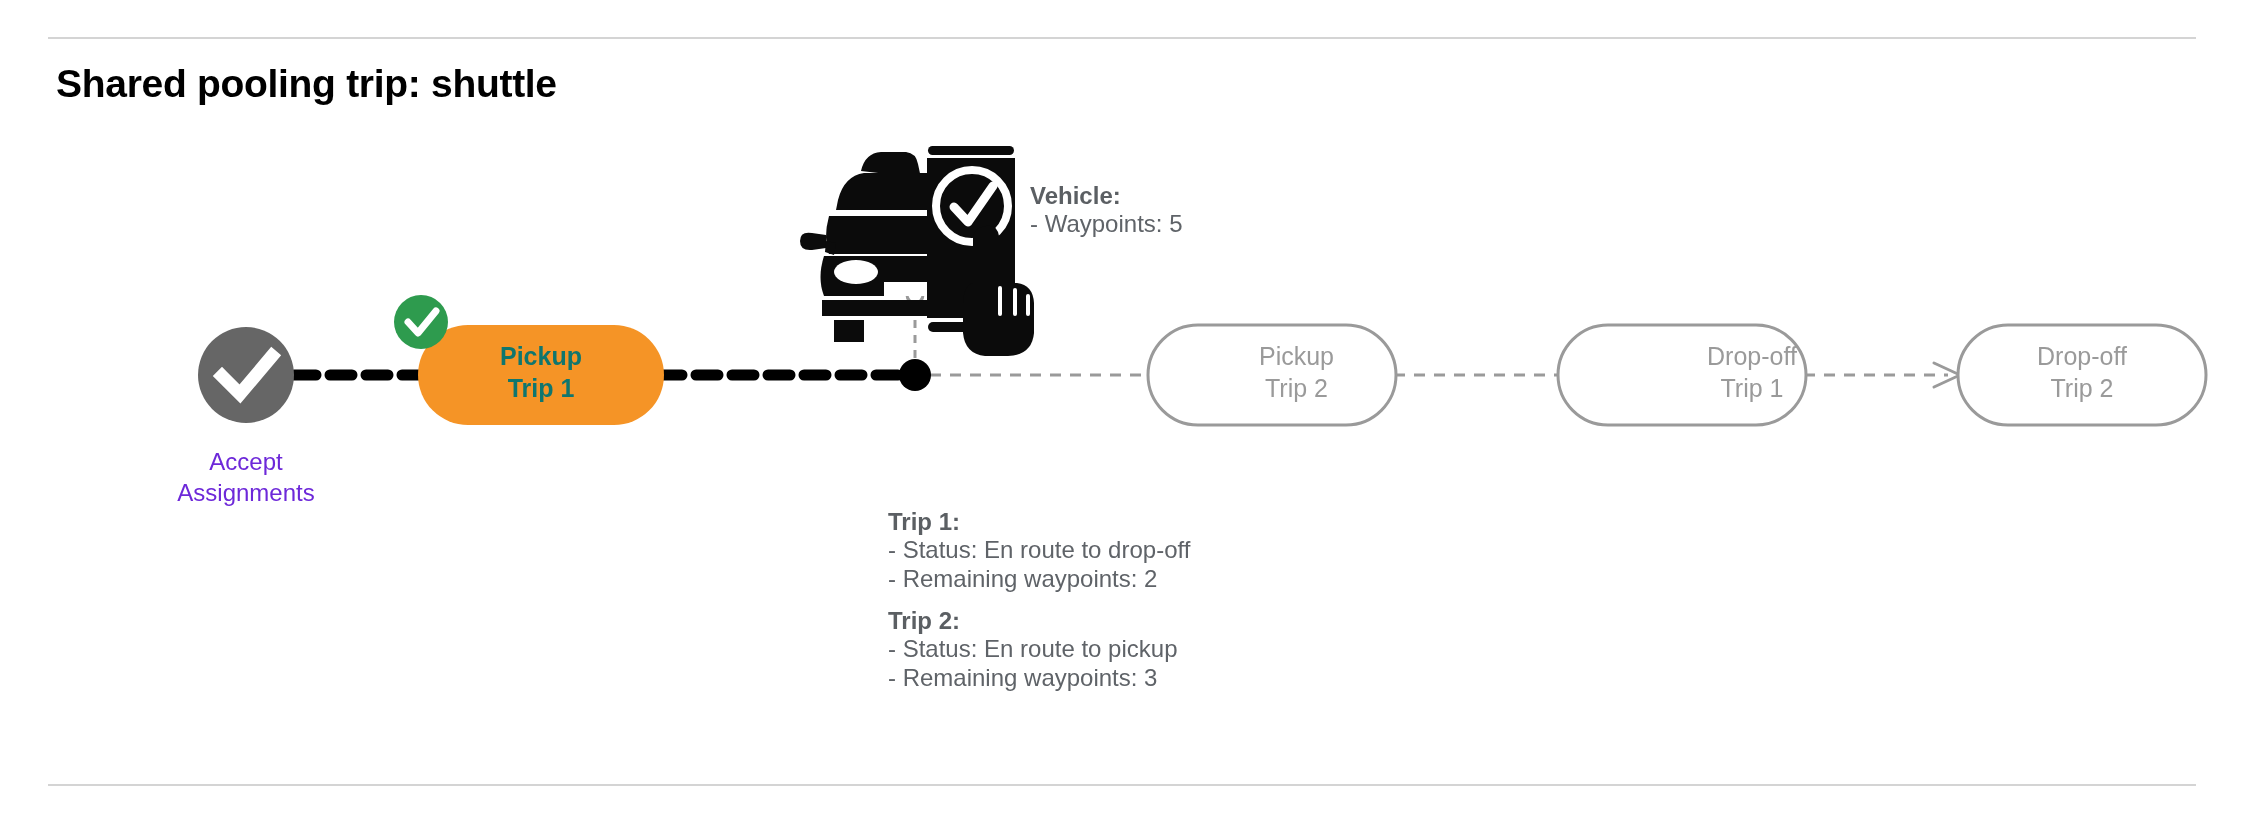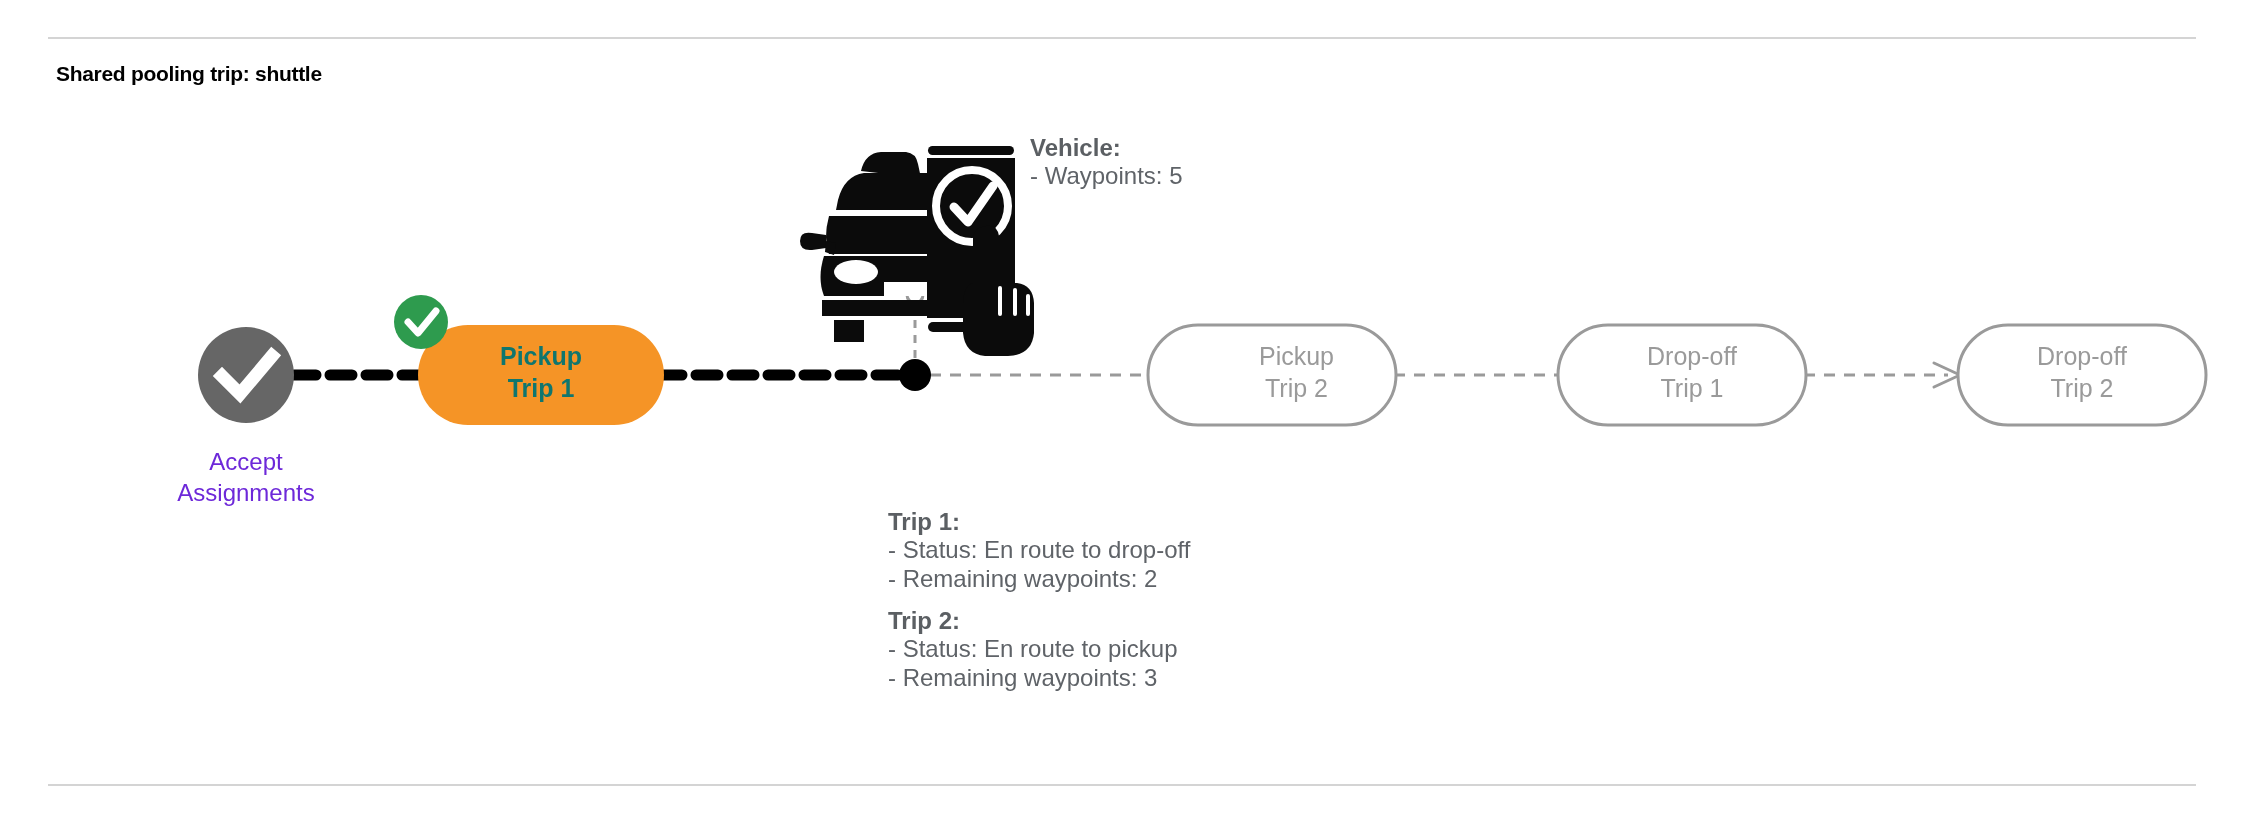--- a/index.html
+++ b/index.html
@@ -28,21 +28,21 @@
     background: #d4d4d4;
   }
   .rule.top    { top: 37px; }
   .rule.bottom { top: 784px; }
 
   
   .page-title {
     position: absolute;
     left: 56px;
     top: 62px;
-    font-size: 21px;
+    font-size: 39px;
     font-weight: bold;
     color: #000000;
     letter-spacing: -0.3px;
     white-space: nowrap;
   }
 
   
   .canvas {
     position: absolute;
     left: 0;
@@ -84,20 +84,21 @@
     position: absolute;
     color: #5f6368;
     font-size: 24px;
     line-height: 1.18;
     white-space: nowrap;
   }
   .annot .ttl {
     font-weight: bold;
     color: #5b5f63;
     display: block;
+    margin-top: 48px;
   }
   .annot .ln {
     font-weight: normal;
     display: block;
   }
   .annot-vehicle { left: 1030px; top: 134px; }
   .annot-trips   { left: 888px;  top: 494px; }
   .annot-trips .ttl { margin-top: 14px; }
 </style>
 </head>
@@ -187,21 +188,21 @@
       </g>
     </g>
   </svg>
 
   <div class="node-label orange" style="left:418px; top:341px; width:246px;"><span>Pickup</span>
 <span>Trip 1</span></div>
 
   <div class="node-label outline" style="left:1148px; top:341px; width:297px;"><span>Pickup</span>
 <span>Trip 2</span></div>
 
-  <div class="node-label outline" style="left:1558px; top:341px; width:268px;"><span>Drop-off</span>
+  <div class="node-label outline" style="left:1618px; top:341px; width:268px;"><span>Drop-off</span>
 <span>Trip 1</span></div>
 
   <div class="node-label outline" style="left:1958px; top:341px; width:248px;"><span>Drop-off</span>
 <span>Trip 2</span></div>
 
   <div class="accept-label" style="left:126px; top:446px; width:240px;"><span>Accept</span>
 <span>Assignments</span></div>
 
   <div class="annot annot-vehicle">
     <span class="ttl">Vehicle:</span>

